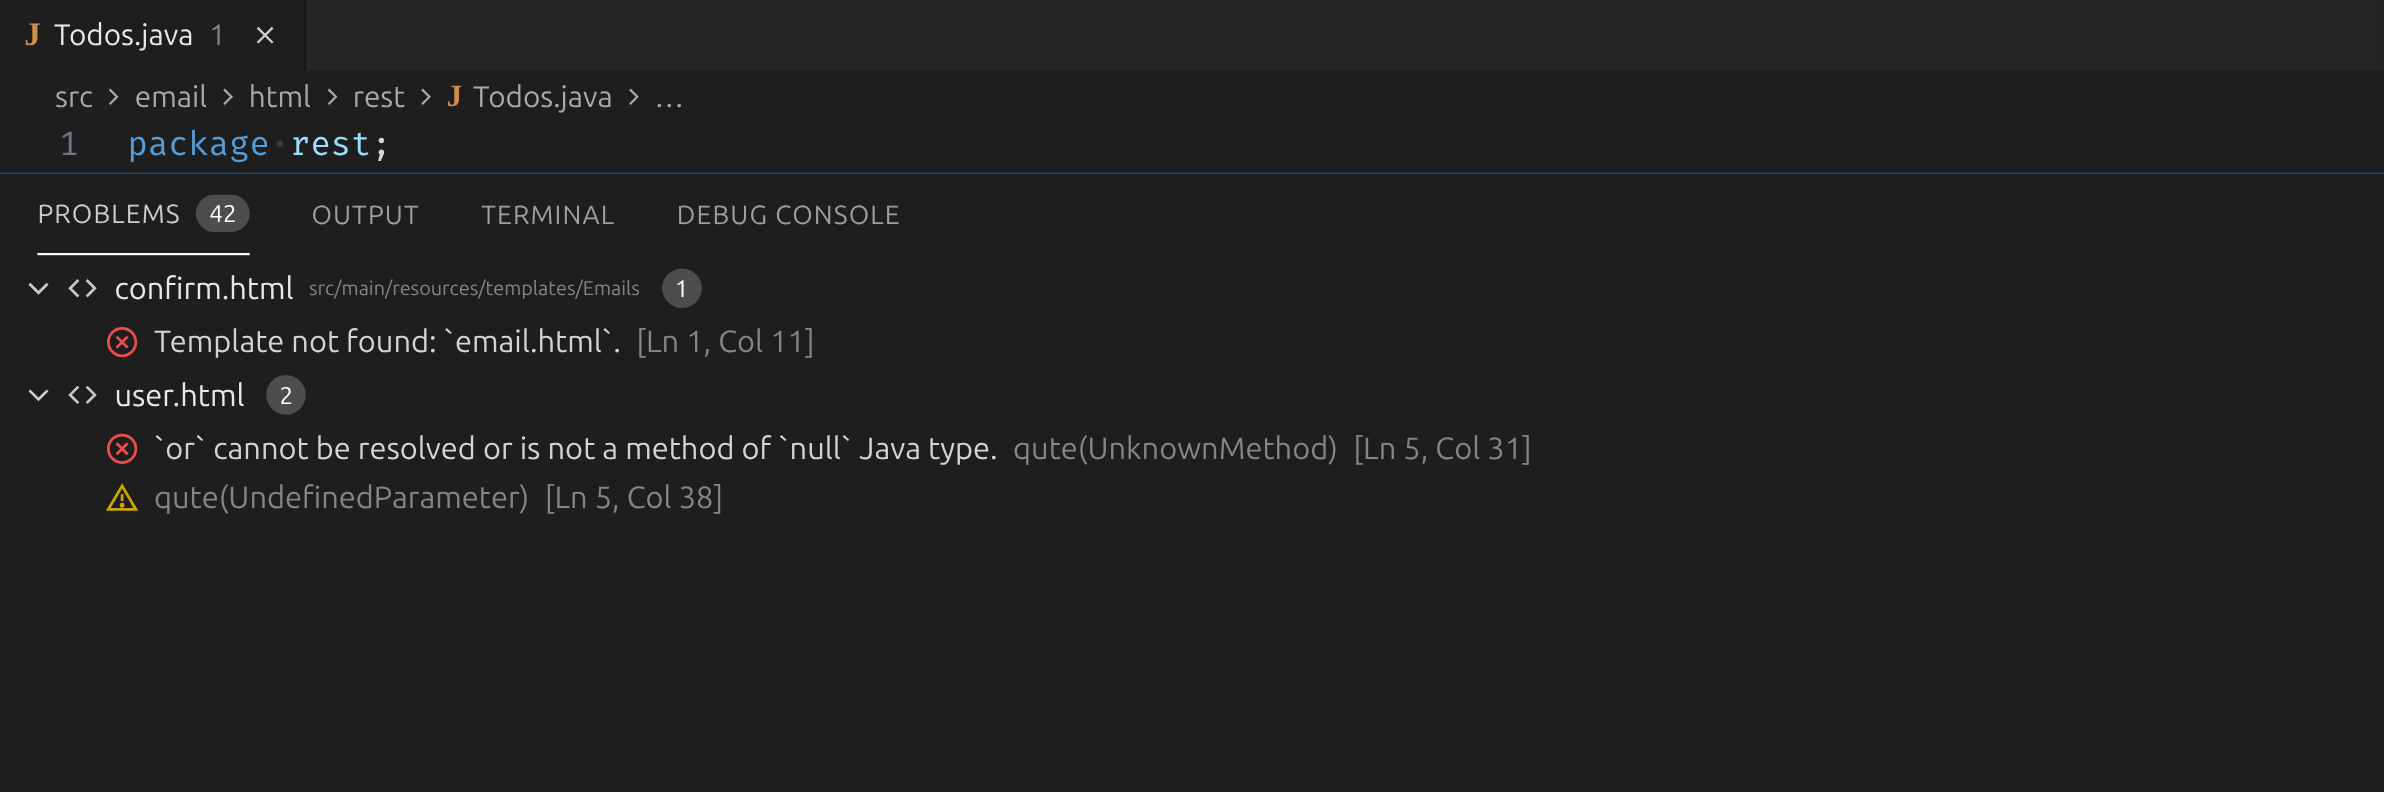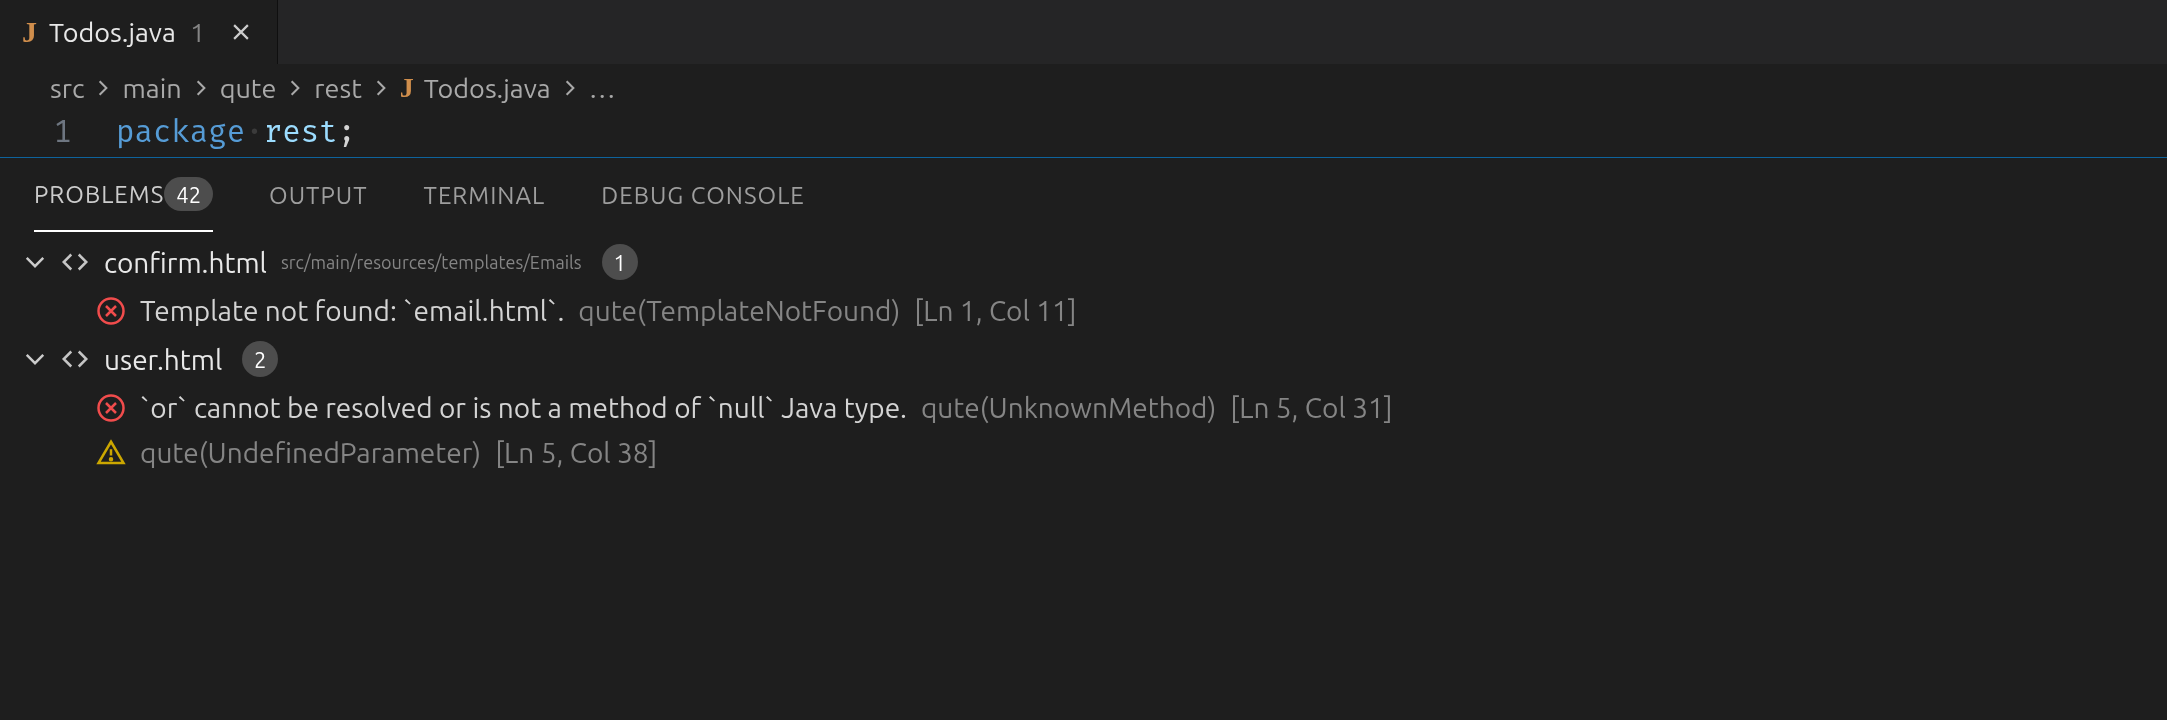--- a/index.html
+++ b/index.html
@@ -109,20 +109,21 @@
   .panel-tabs {
     display: flex;
     align-items: center;
     gap: 56px;
     height: 74px;
     padding: 0 34px;
   }
   .ptab {
     display: flex;
     align-items: center;
+    gap: 14px;
     font-size: 24px;
     letter-spacing: 1px;
     color: var(--text-dim);
     text-transform: uppercase;
     height: 100%;
   }
   .ptab.active {
     color: var(--text);
     border-bottom: 2px solid var(--active-underline);
   }
@@ -189,27 +190,27 @@
   </div>
 </div>
 
 <div class="breadcrumb">
   <span class="bc-item">src</span>
   <span class="chev">
       <svg viewBox="0 0 16 16" fill="none" stroke="currentColor" stroke-width="1.8">
         <path d="M5 2 L11 8 L5 14"></path>
       </svg>
     </span>
-  <span class="bc-item">main</span>
-  <span class="chev">
-      <svg viewBox="0 0 16 16" fill="none" stroke="currentColor" stroke-width="1.8">
-        <path d="M5 2 L11 8 L5 14"></path>
-      </svg>
-    </span>
-  <span class="bc-item">qute</span>
+  <span class="bc-item">email</span>
+  <span class="chev">
+      <svg viewBox="0 0 16 16" fill="none" stroke="currentColor" stroke-width="1.8">
+        <path d="M5 2 L11 8 L5 14"></path>
+      </svg>
+    </span>
+  <span class="bc-item">html</span>
   <span class="chev">
       <svg viewBox="0 0 16 16" fill="none" stroke="currentColor" stroke-width="1.8">
         <path d="M5 2 L11 8 L5 14"></path>
       </svg>
     </span>
   <span class="bc-item">rest</span>
   <span class="chev">
       <svg viewBox="0 0 16 16" fill="none" stroke="currentColor" stroke-width="1.8">
         <path d="M5 2 L11 8 L5 14"></path>
       </svg>
@@ -265,21 +266,20 @@
       <span class="count-badge">1</span>
     </div>
     <div class="issue-row">
       <span class="sev-icon">
         <svg viewBox="0 0 24 24" fill="none" stroke="#f14c4c" stroke-width="2">
             <circle cx="12" cy="12" r="10"></circle>
             <path d="M8 8 L16 16 M16 8 L8 16"></path>
           </svg>
       </span>
       <span class="msg">Template not found: `email.html`.</span>
-      <span class="src">qute(TemplateNotFound)</span>
       <span class="loc">[Ln 1, Col 11]</span>
     </div>
 
     <div class="file-row">
       <span class="twisty">
           <svg viewBox="0 0 16 16" fill="none" stroke="currentColor" stroke-width="1.8">
             <path d="M2 5 L8 11 L14 5"></path>
           </svg>
         </span>
       <span class="code-icon">

